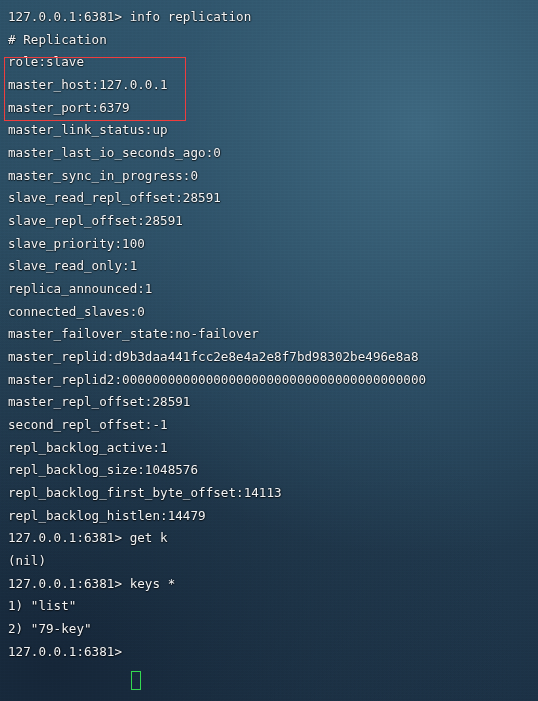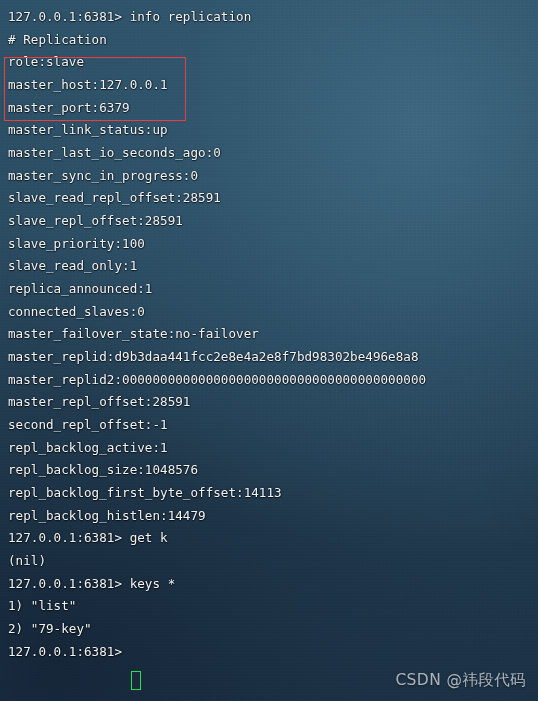--- a/index.html
+++ b/index.html
@@ -97,15 +97,14 @@
 <div id="terminal" style="color: rgb(242, 244, 246);">
 
   <div id="lines"><div class="line">127.0.0.1:6381&gt; info replication</div><div class="line"># Replication</div><div class="line">role:slave</div><div class="line">master_host:127.0.0.1</div><div class="line">master_port:6379</div><div class="line">master_link_status:up</div><div class="line">master_last_io_seconds_ago:0</div><div class="line">master_sync_in_progress:0</div><div class="line">slave_read_repl_offset:28591</div><div class="line">slave_repl_offset:28591</div><div class="line">slave_priority:100</div><div class="line">slave_read_only:1</div><div class="line">replica_announced:1</div><div class="line">connected_slaves:0</div><div class="line">master_failover_state:no-failover</div><div class="line">master_replid:d9b3daa441fcc2e8e4a2e8f7bd98302be496e8a8</div><div class="line">master_replid2:0000000000000000000000000000000000000000</div><div class="line">master_repl_offset:28591</div><div class="line">second_repl_offset:-1</div><div class="line">repl_backlog_active:1</div><div class="line">repl_backlog_size:1048576</div><div class="line">repl_backlog_first_byte_offset:14113</div><div class="line">repl_backlog_histlen:14479</div><div class="line">127.0.0.1:6381&gt; get k</div><div class="line">(nil)</div><div class="line">127.0.0.1:6381&gt; keys *</div><div class="line">1) "list"</div><div class="line">2) "79-key"</div><div class="line prompt">127.0.0.1:6381&gt; </div></div>
 
   <div id="highlight-box" style="border-color: rgb(240, 60, 60);"></div>
 
   <div id="cursor" style="border-color: rgb(51, 217, 79);"></div>
 
   <div id="noise"></div>
 
-  <div id="watermark">CSDN @祎段代码</div>
 
 </div>
 
 </body></html>

